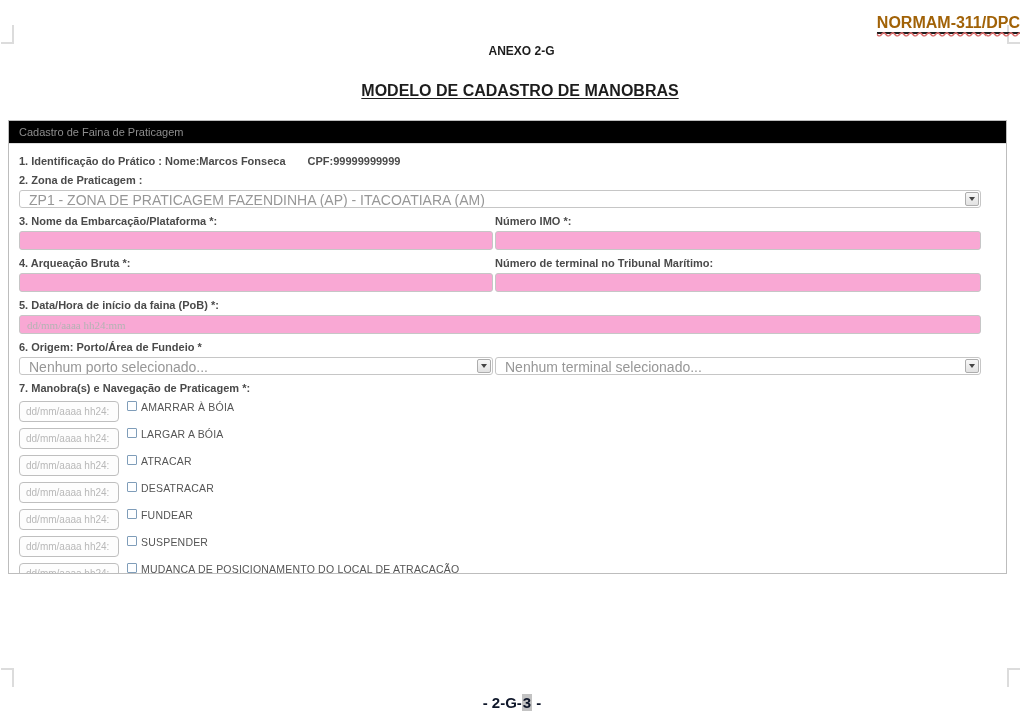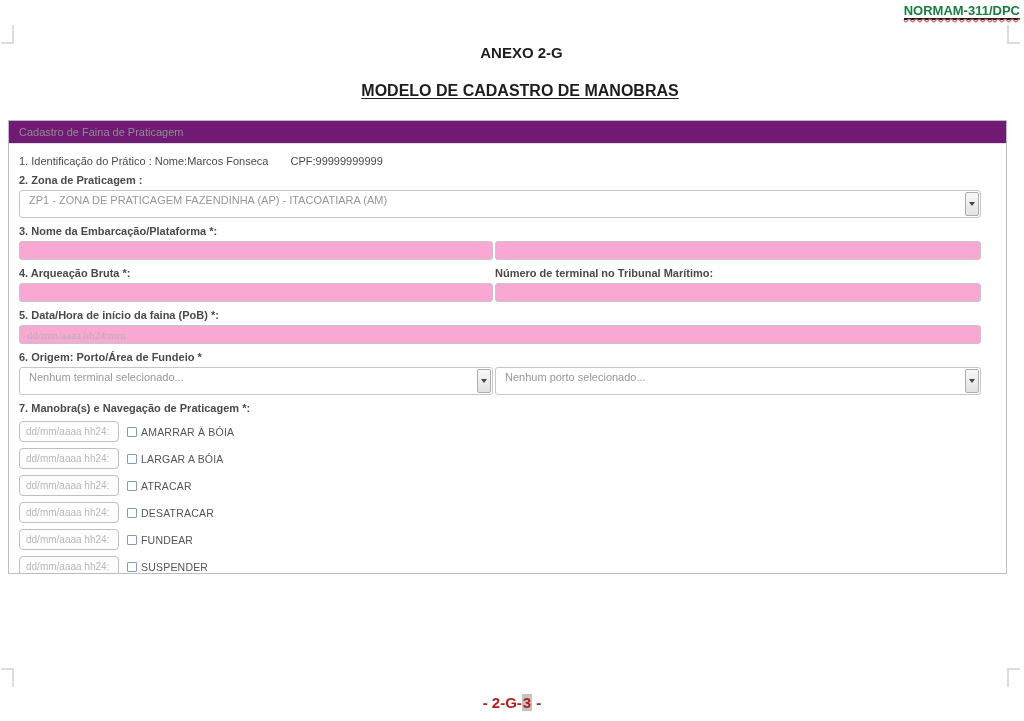--- a/index.html
+++ b/index.html
@@ -14,73 +14,73 @@
 
   
   .corner { position: absolute; width: 13px; height: 19px; }
   .corner.tl { left: 1px;    top: 25px;  border-right: 2px solid #dcdcdc; border-bottom: 2px solid #dcdcdc; }
   .corner.tr { left: 1007px; top: 25px;  border-left: 2px solid #dcdcdc;  border-bottom: 2px solid #dcdcdc; }
   .corner.bl { left: 1px;    top: 668px; border-right: 2px solid #dcdcdc; border-top: 2px solid #dcdcdc; }
   .corner.br { left: 1007px; top: 668px; border-left: 2px solid #dcdcdc;  border-top: 2px solid #dcdcdc; }
 
   
   .doc-ref {
-    position: absolute; top: 3px; right: 4px;
-    font-size: 13px; font-weight: bold; color: #15803d;
+    position: absolute; top: 14px; right: 4px;
+    font-size: 16px; font-weight: bold; color: #a16207;
     border-bottom: 2px solid #1d1d1d;
     padding-bottom: 0px;
   }
   .doc-ref .misspell {
     text-decoration: underline wavy #d96d6d;
     text-decoration-skip-ink: none;
     text-underline-offset: 3px;
   }
 
   
   .h-anexo {
     position: absolute; top: 44px; left: 0; width: 100%;
-    text-align: center; font-size: 15px; font-weight: bold; color: #1d1d1d; padding-left: 19px;
+    text-align: center; font-size: 12px; font-weight: bold; color: #1d1d1d; padding-left: 19px;
   }
   .h-title {
     position: absolute; top: 82px; left: 8px; width: 100%;
     text-align: center; font-size: 16px; font-weight: bold; color: #1d1d1d;
   }
   .h-title span { text-decoration: underline; text-underline-offset: 2px; }
 
   
   .panel {
     position: absolute; left: 8px; top: 120px; width: 999px; height: 454px;
     border: 1px solid #bdbdbd; background: #ffffff; overflow: hidden;
   }
   .panel-header {
     height: 23px; line-height: 22px;
-    background: #701a75; border-bottom: 1px solid #dedede;
+    background: #000000; border-bottom: 1px solid #dedede;
     padding-left: 10px; font-size: 11px; color: #8d8d8d;
   }
   .panel-body { padding: 8px 25px 10px 10px; }
 
   .lbl { font-size: 11px; font-weight: bold; color: #4a4a4a; line-height: 13px; }
 
-  .id-line { margin-top: 3px; font-size: 11px; font-weight: normal; color: #4a4a4a; }
+  .id-line { margin-top: 3px; font-size: 11px; font-weight: bold; color: #4a4a4a; }
   .id-line .cpf { margin-left: 22px; }
 
   .txt-input {
     display: block; width: 100%; height: 19px;
     border: 1px solid #c6c6c6; border-radius: 3px;
     font-family: Liberation Serif, serif;
     font-size: 11px; color: #666; padding: 0 7px;
     background: #f9a8d4; outline: none;
   }
   .txt-input::placeholder { color: #b3b3b3; opacity: 1; }
 
   .select-box {
-    position: relative; height: 28px;
+    position: relative; height: 18px;
     border: 1px solid #c6c6c6; border-radius: 3px;
     background: #fff;
-    font-size: 11px; color: #979797; line-height: 18px;
+    font-size: 14px; color: #979797; line-height: 18px;
     padding: 0 24px 0 9px;
     white-space: nowrap; overflow: hidden;
   }
   .select-btn {
     position: absolute; right: 1px; top: 1px; bottom: 1px; width: 14px;
     background: linear-gradient(#f7f7f7, #e2e2e2);
     border: 1px solid #adadad; border-radius: 2px;
     display: flex; align-items: center; justify-content: center;
   }
   .select-btn::after {
@@ -88,40 +88,40 @@
     border-left: 3px solid transparent; border-right: 3px solid transparent;
     border-top: 4px solid #444;
   }
 
   .grid2 { display: grid; grid-template-columns: 474px 1fr; column-gap: 2px; }
 
   .mt-sec { margin-top: 7px; }
   .mt-inp { margin-top: 3px; }
 
   
-  .man-row { display: flex; align-items: center; margin-top: 6px; }
+  .man-row { display: flex; align-items: flex-start; margin-top: 6px; }
   .date-input {
     width: 100px; height: 21px; flex: 0 0 auto;
     border: 1px solid #bfbfbf; border-radius: 4px;
     font-family: "Liberation Sans", sans-serif;
     font-size: 10px; color: #888; padding: 0 6px;
     background: #fdfdfd; outline: none;
   }
   .date-input::placeholder { color: #b8b8b8; opacity: 1; }
   .chk {
     width: 10px; height: 10px; flex: 0 0 auto;
     margin-left: 8px; margin-right: 4px;
     border: 1px solid #7f9db9; background: #fdfeff; border-radius: 1px;
   }
   .man-lbl { font-size: 10.5px; color: #555; letter-spacing: 0.2px; }
 
   
   .footer-pg {
     position: absolute; top: 694px; left: 0; width: 100%;
-    text-align: center; font-size: 15px; font-weight: bold; color: #b91c1c;
+    text-align: center; font-size: 15px; font-weight: bold; color: #0f172a;
   }
   .footer-pg .pg-field { background: #c3c3c3; padding: 0 1px; }
 </style>
 </head>
 <body>
 
 <div class="corner tl"></div>
 <div class="corner tr"></div>
 <div class="corner bl"></div>
 <div class="corner br"></div>
@@ -140,20 +140,21 @@
     </div>
 
     <div class="lbl mt-sec">2. Zona de Praticagem :</div>
     <div class="select-box mt-inp">
       <span>ZP1 - ZONA DE PRATICAGEM FAZENDINHA (AP) - ITACOATIARA (AM)</span>
       <span class="select-btn"></span>
     </div>
 
     <div class="grid2 mt-sec">
       <div class="lbl">3. Nome da Embarcação/Plataforma *:</div>
+      <div class="lbl">Número IMO *:</div>
     </div>
     <div class="grid2 mt-inp">
       <input class="txt-input" value="" style="">
       <input class="txt-input" value="" style="">
     </div>
 
     <div class="grid2 mt-sec">
       <div class="lbl">4. Arqueação Bruta *:</div>
       <div class="lbl">Número de terminal no Tribunal Marítimo:</div>
     </div>
@@ -162,28 +163,28 @@
       <input class="txt-input" value="" style="">
     </div>
 
     <div class="lbl mt-sec">5. Data/Hora de início da faina (PoB) *:</div>
     <input class="txt-input mt-inp" placeholder="dd/mm/aaaa hh24:mm" style="">
 
     <div class="grid2 mt-sec">
       <div class="lbl">6. Origem: Porto/Área de Fundeio *</div>
     </div>
     <div class="grid2 mt-inp">
+      <div class="select-box">
+        <span>Nenhum porto selecionado...</span>
+        <span class="select-btn"></span>
+      </div>
       <div class="select-box">
         <span>Nenhum terminal selecionado...</span>
         <span class="select-btn"></span>
       </div>
-      <div class="select-box">
-        <span>Nenhum porto selecionado...</span>
-        <span class="select-btn"></span>
-      </div>
     </div>
 
     <div class="lbl mt-sec">7. Manobra(s) e Navegação de Praticagem *:</div>
 
     <div class="man-row">
       <input class="date-input" placeholder="dd/mm/aaaa hh24:" style="">
       <span class="chk"></span>
       <span class="man-lbl">AMARRAR À BÓIA</span>
     </div>
     <div class="man-row">

